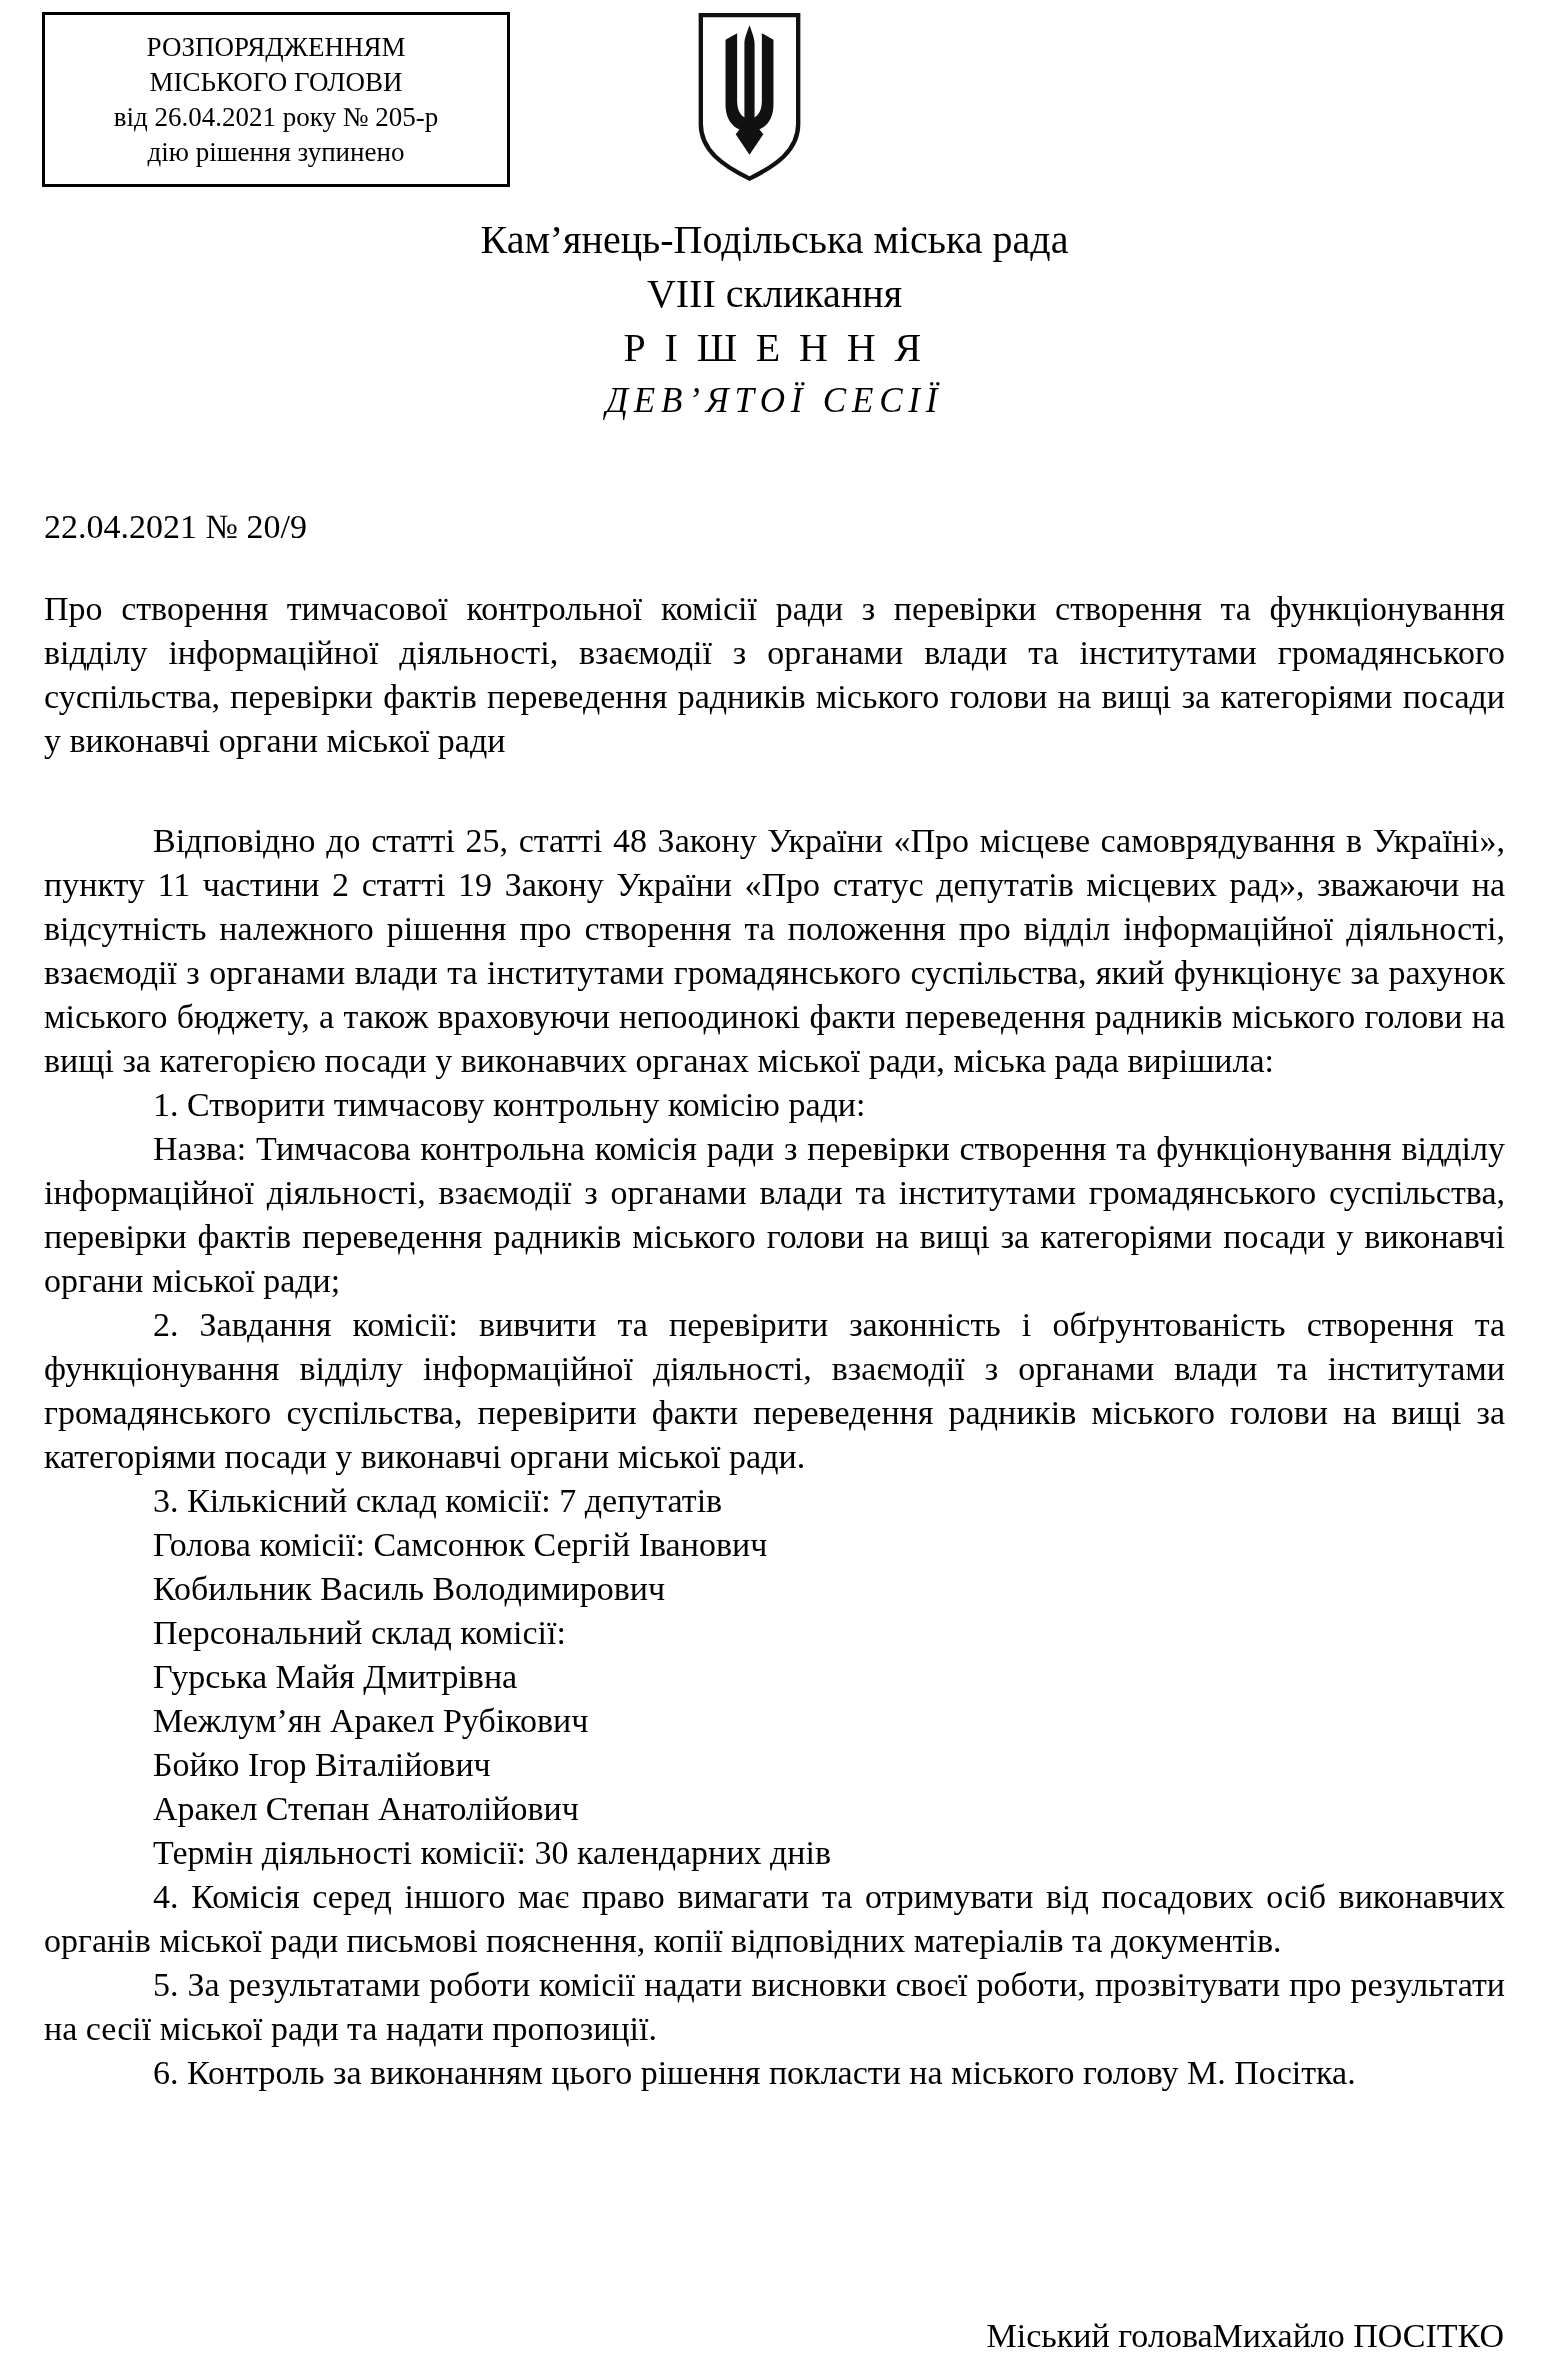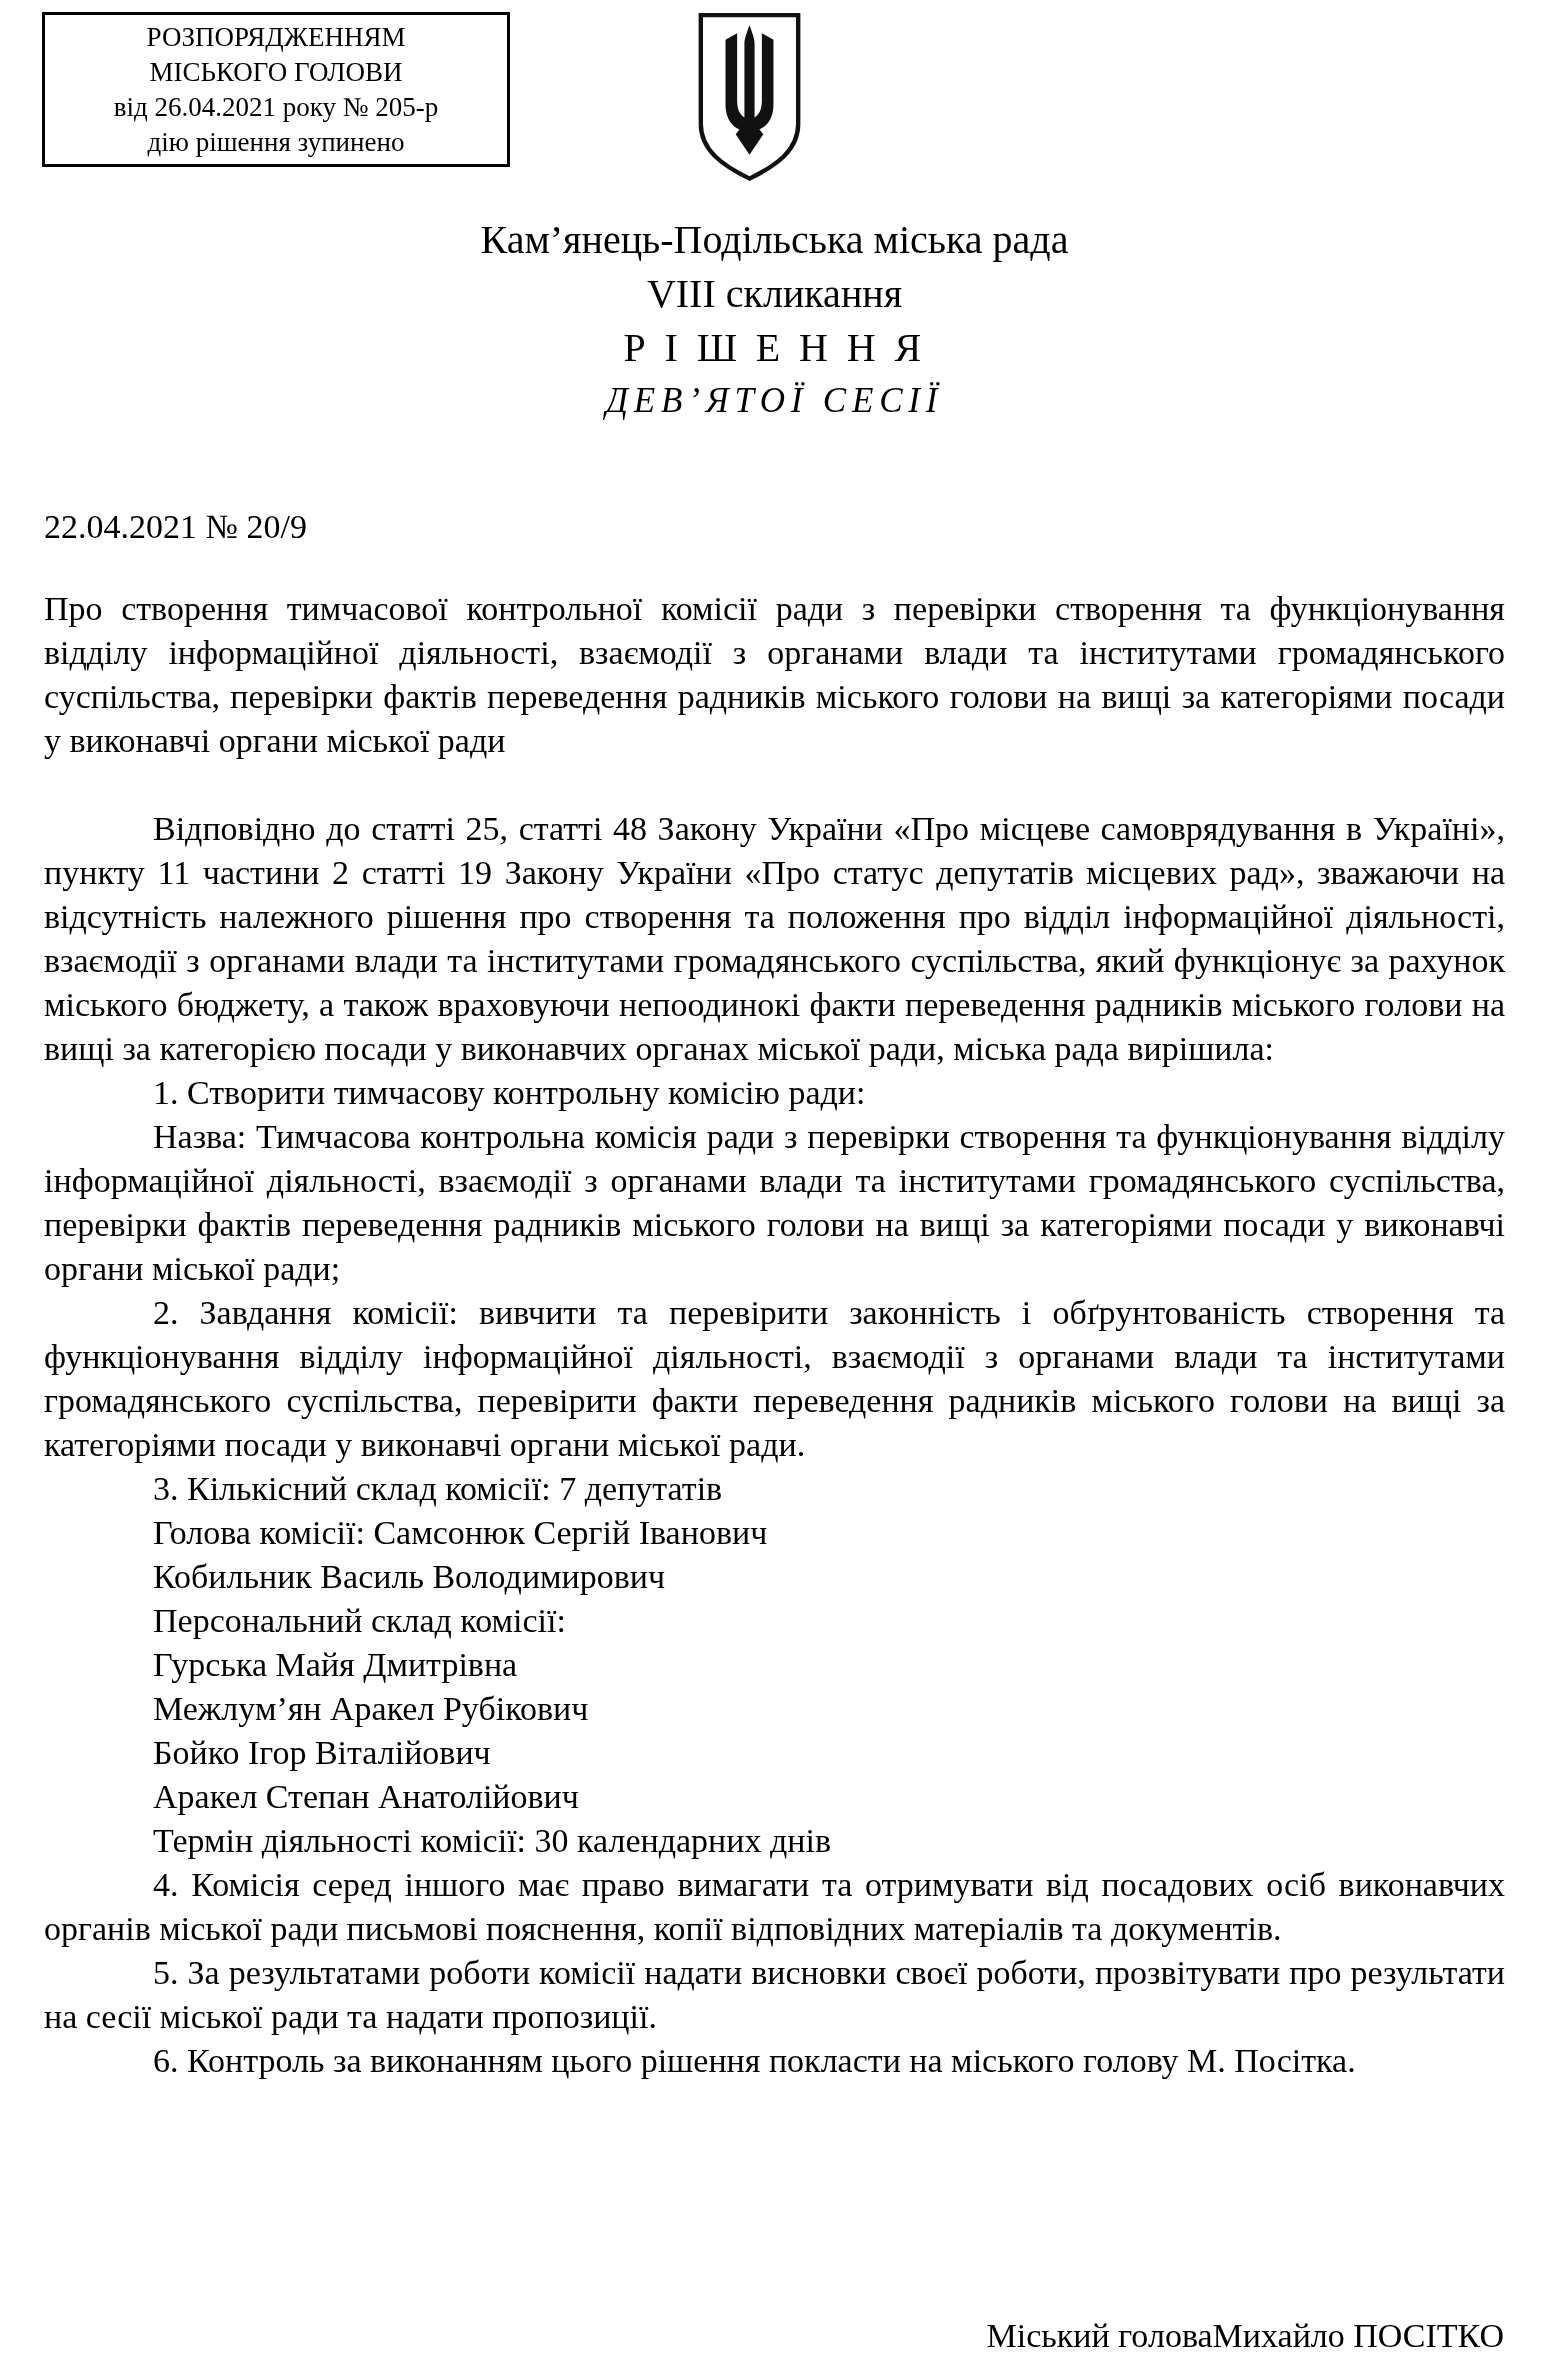--- a/index.html
+++ b/index.html
@@ -15,21 +15,21 @@
     line-height: 44px;
     padding: 0 44px;
     overflow: hidden;
   }
   
   .stamp {
     position: absolute;
     left: 42px;
     top: 12.4px;
     width: 468px;
-    height: 155px;
+    height: 175px;
     border: 3.6px solid #000;
     display: flex;
     flex-direction: column;
     justify-content: center;
     align-items: center;
     text-align: right;
     font-size: 27px;
     line-height: 35px;
     background: #fff;
   }
@@ -54,21 +54,21 @@
   
   .date-line {
     margin-top: 79px;
     text-align: left;
   }
   
   .para {
     text-align: justify;
   }
   .subject { margin-top: 38px; }
-  .preamble { margin-top: 44px; font-family: Liberation Serif, serif; }
+  .preamble { margin-top: 56px; font-family: Liberation Serif, serif; }
   .indent { text-indent: 109px; }
   
   .signature {
     position: absolute;
     left: 44px;
     right: 45px;
     top: 2314px;
     display: flex;
     justify-content: flex-end;
     align-items: baseline;

